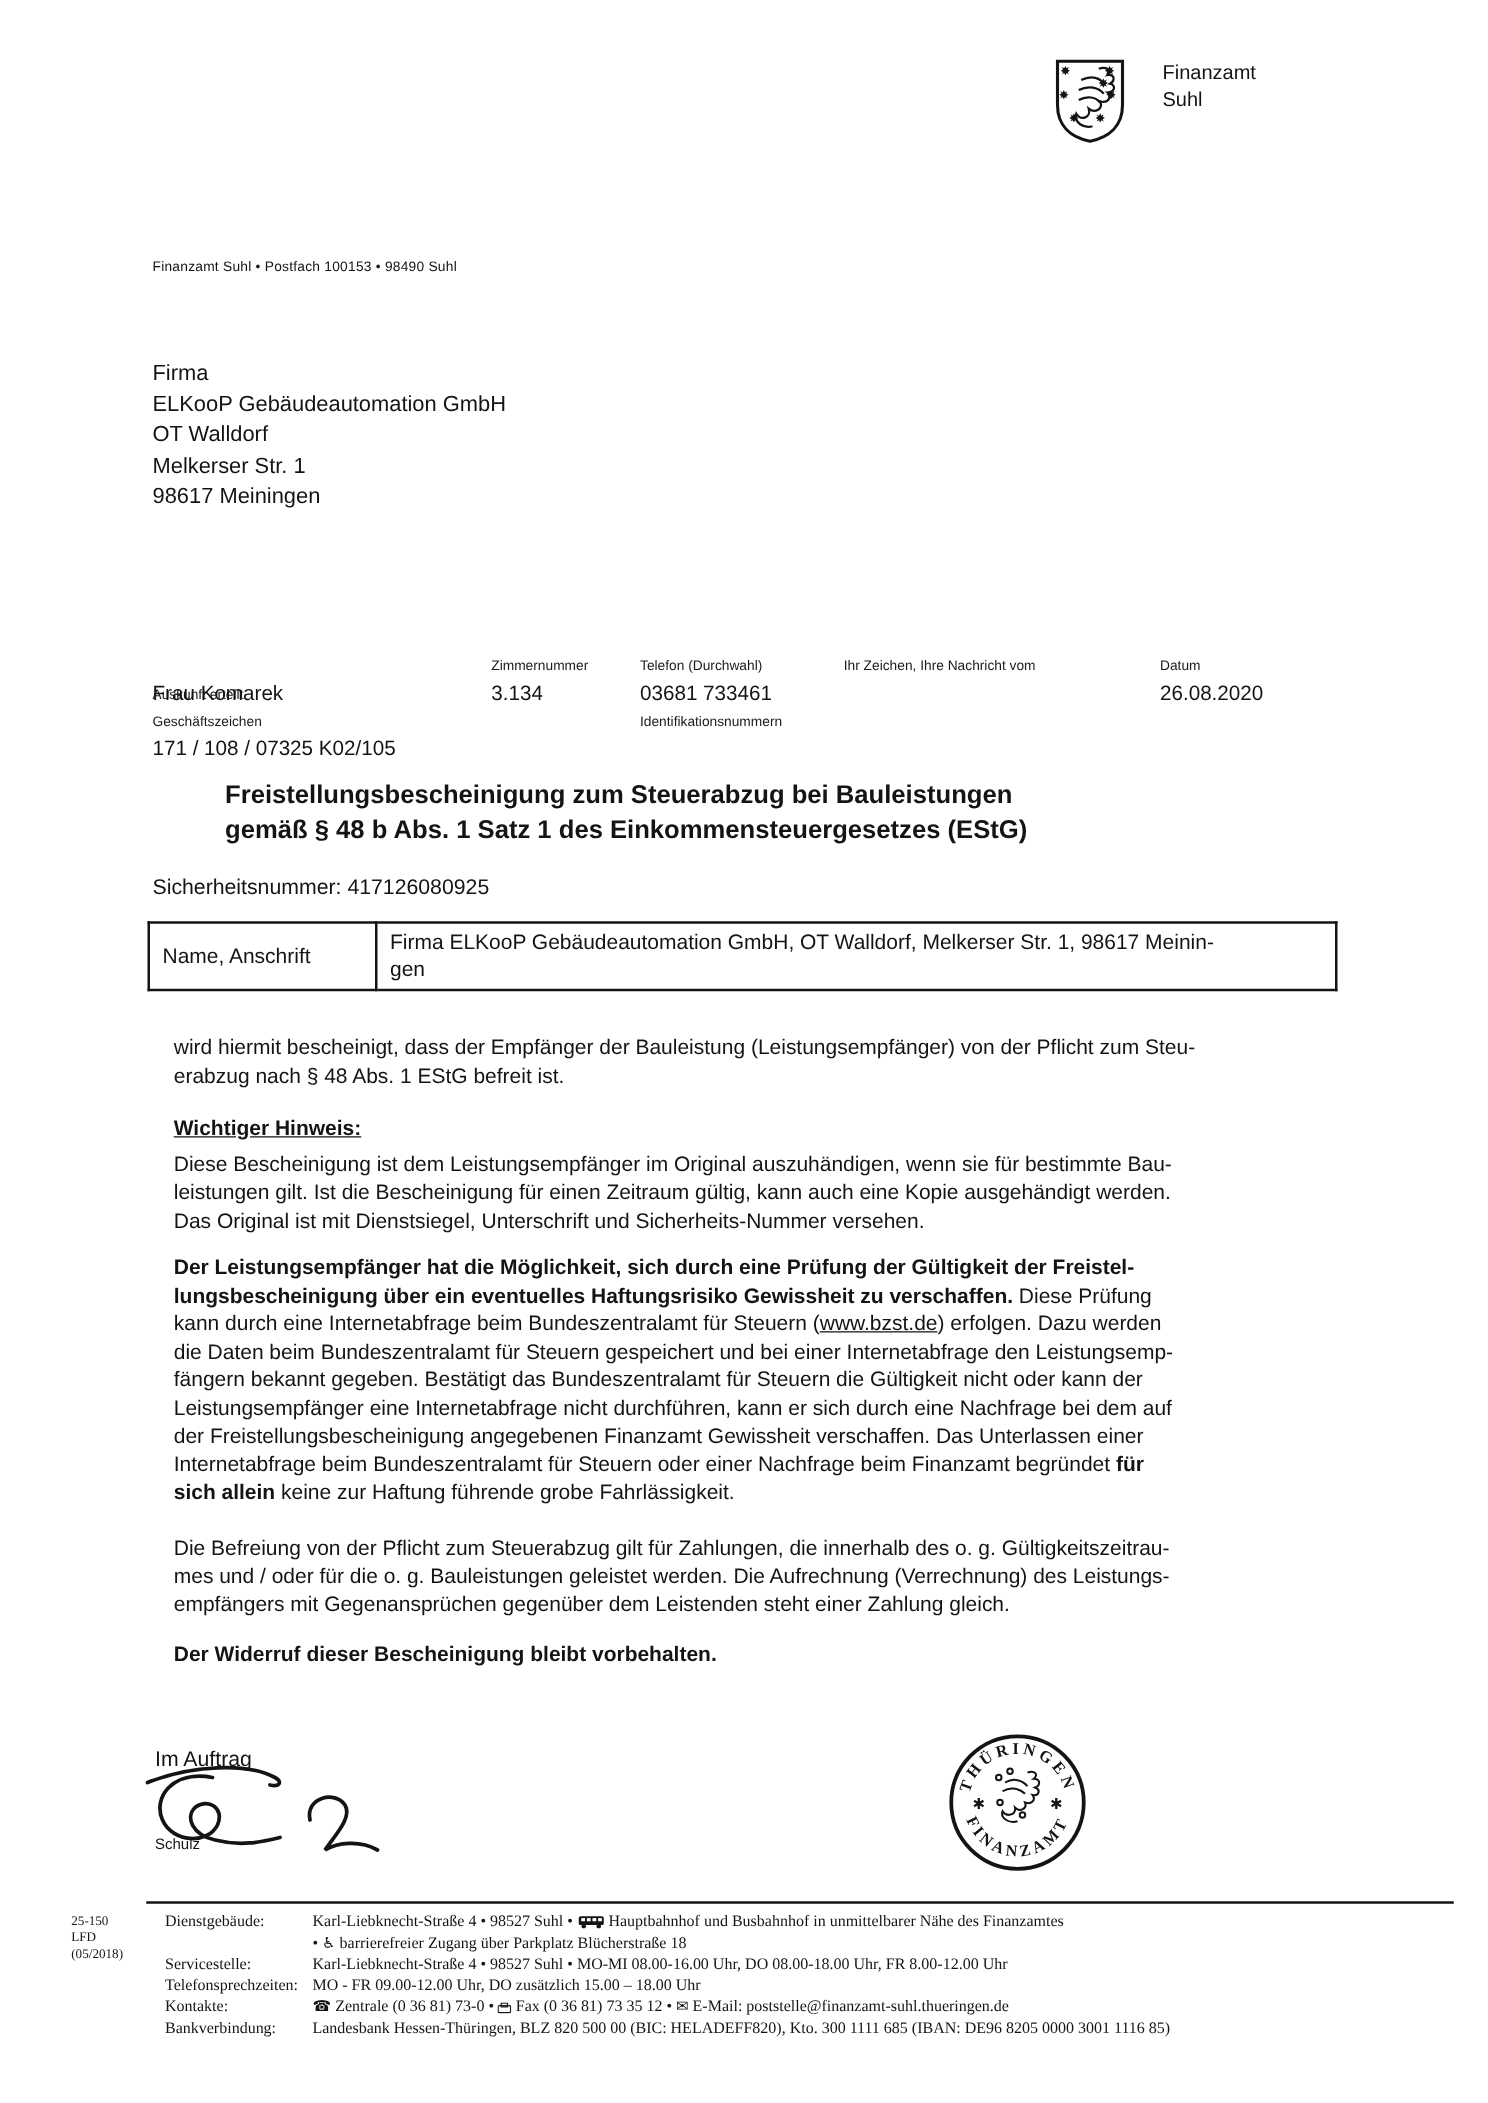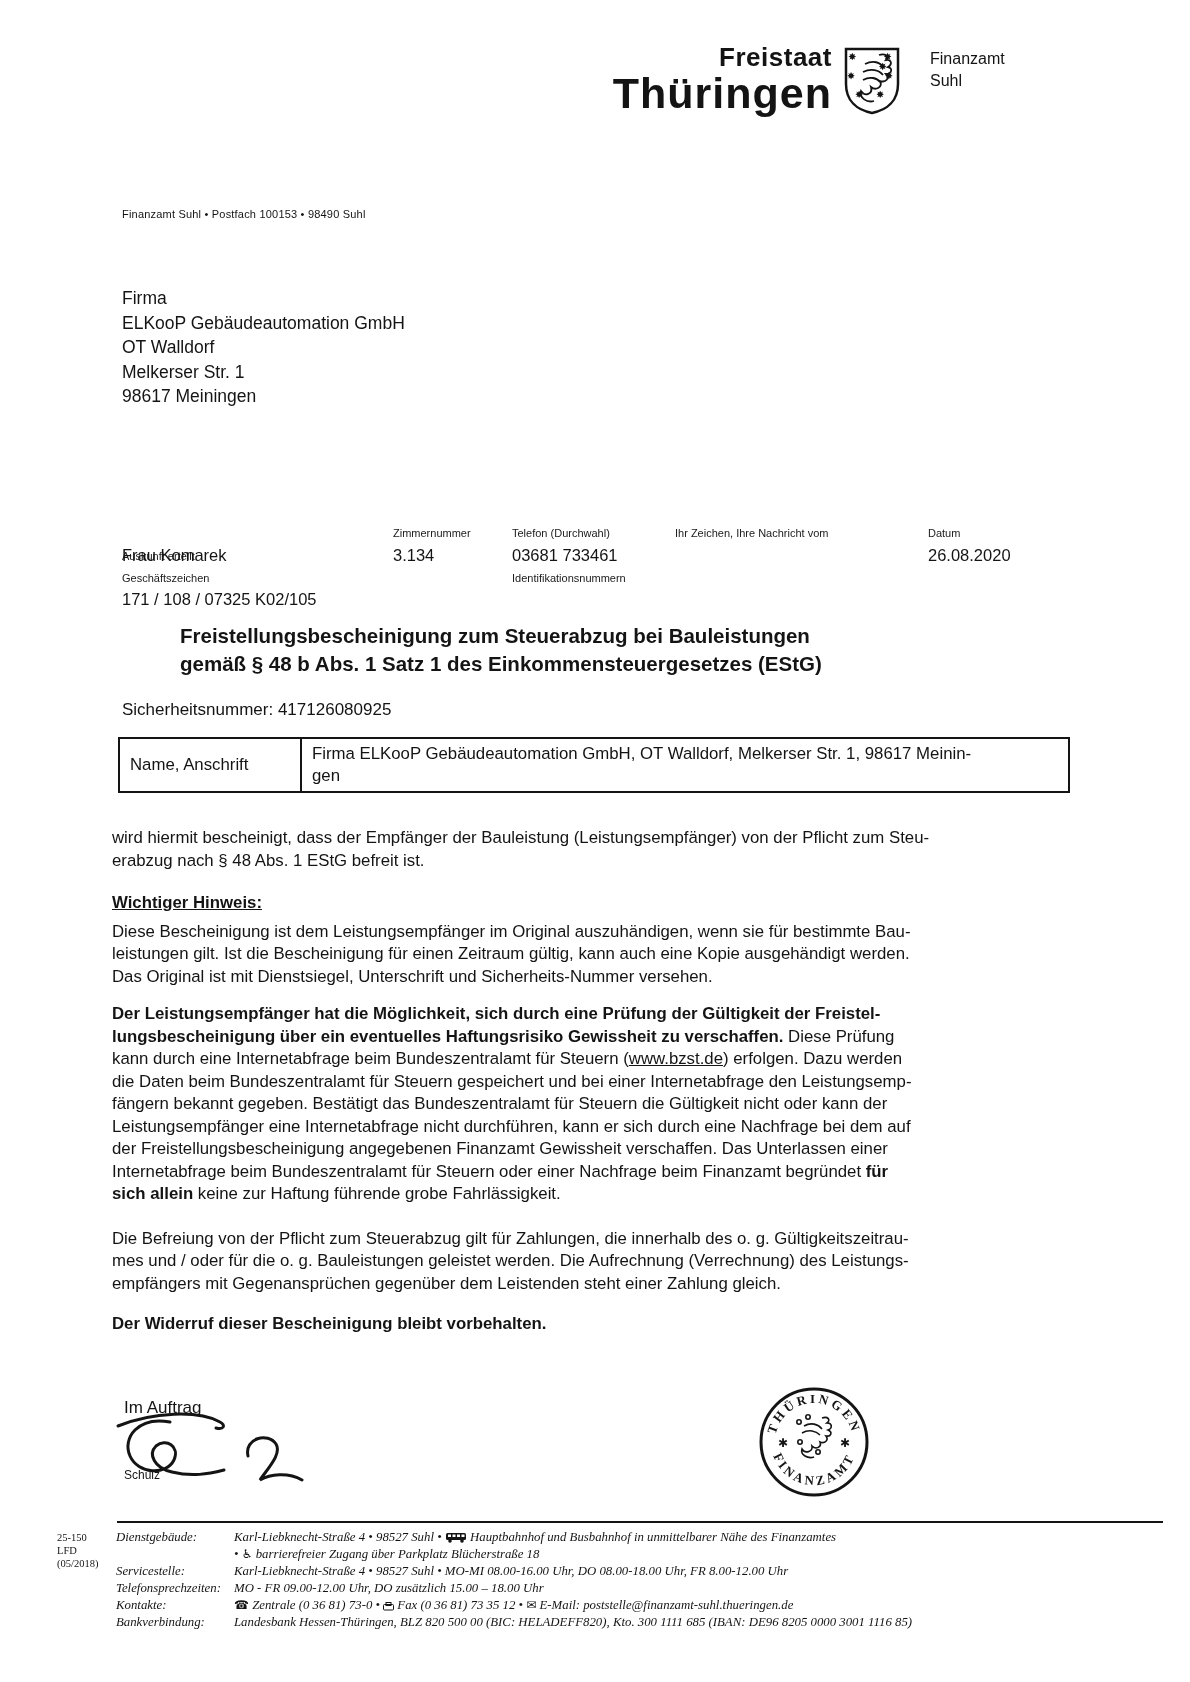--- a/index.html
+++ b/index.html
@@ -26,55 +26,51 @@
   
   .doc-title{position:absolute;top:622px;left:180px;font-size:20.5px;font-weight:bold;line-height:28px;}
   
   .secnum{position:absolute;top:700px;left:122px;font-size:17px;}
   
   .cert-table{position:absolute;top:737px;left:118px;border-collapse:collapse;width:952px;font-size:16.8px;}
   .cert-table td{border:2px solid #141414;padding:4px 10px;vertical-align:middle;line-height:22px;}
   .cert-table td.tlabel{width:160px;}
   .cert-table td.tvalue{white-space:pre-line;}
   
-  .body-text{position:absolute;top:827px;left:112px;width:985px;font-size:16.8px;line-height:22.5px;}
+  .body-text{position:absolute;top:827px;left:139px;width:985px;font-size:16.8px;line-height:22.5px;}
   .body-text p{margin:0;white-space:pre-line;}
   .p-validity{margin-top:22px !important;}
   .p-heading{margin-top:20px !important;font-weight:bold;text-decoration:underline;}
   .p-notice{margin-top:6px !important;}
   .p-check{margin-top:15px !important;}
   .p-exempt{margin-top:22px !important;}
   .p-revoke{margin-top:18px !important;font-weight:bold;}
   .bold{font-weight:bold;}
   .link-underline{text-decoration:underline;}
   
   .im-auftrag{position:absolute;top:1398px;left:124px;font-size:17px;}
   .signature-svg{position:absolute;top:1404px;left:108px;}
   .sig-name{position:absolute;top:1468px;left:124px;font-size:12px;}
   .seal-svg{position:absolute;top:1384px;left:756px;}
   .seal-text{font-family:"Liberation Serif",serif;font-size:13px;font-weight:bold;letter-spacing:3px;fill:#141414;}
   
   .footer-rule{position:absolute;top:1521px;left:117px;width:1046px;height:2px;background:#141414;}
   .form-id{position:absolute;top:1531px;left:57px;font-family:"Liberation Serif","DejaVu Serif",serif;font-size:10.5px;line-height:13px;}
-  .footer-rows{position:absolute;top:1529px;left:116px;width:1050px;font-family:"Liberation Serif","DejaVu Serif",serif;font-size:12.8px;line-height:17px;font-style:italic;}
+  .footer-rows{position:absolute;top:1529px;left:132px;width:1050px;font-family:"Liberation Serif","DejaVu Serif",serif;font-size:12.8px;line-height:17px;}
   .frow{display:flex;}
   .flabel{flex:0 0 118px;}
   .fvalue{flex:1;}
   .glyph-icon{font-family:"DejaVu Sans",sans-serif;font-size:12px;}
   .inline-svg{vertical-align:-2px;}
 </style>
 </head>
 <body>
 
 <div class="page">
 
-  <div class="logo-text">
-    <div class="logo-small">Freistaat</div>
-    <div class="logo-large">Thüringen</div>
-  </div>
 
   <svg class="shield" width="58" height="70" viewBox="0 0 58 70">
     <path d="M3,3 H55 V38 C55,55 44,64 29,67 C14,64 3,55 3,38 Z" fill="none" stroke="#141414" stroke-width="2.5"></path>
 
     <g fill="#141414">
       <path d="M12,10 l1.6,3 3,-1.6 -1.6,3 3,1.6 -3,1.6 1.6,3 -3,-1.6 -1.6,3 -1.6,-3 -3,1.6 1.6,-3 -3,-1.6 3,-1.6 -1.6,-3 3,1.6 Z" transform="scale(0.62) translate(3,1)"></path>
       <path d="M12,10 l1.6,3 3,-1.6 -1.6,3 3,1.6 -3,1.6 1.6,3 -3,-1.6 -1.6,3 -1.6,-3 -3,1.6 1.6,-3 -3,-1.6 3,-1.6 -1.6,-3 3,1.6 Z" transform="scale(0.62) translate(60,1)"></path>
       <path d="M12,10 l1.6,3 3,-1.6 -1.6,3 3,1.6 -3,1.6 1.6,3 -3,-1.6 -1.6,3 -1.6,-3 -3,1.6 1.6,-3 -3,-1.6 3,-1.6 -1.6,-3 3,1.6 Z" transform="scale(0.62) translate(1,32)"></path>
       <path d="M12,10 l1.6,3 3,-1.6 -1.6,3 3,1.6 -3,1.6 1.6,3 -3,-1.6 -1.6,3 -1.6,-3 -3,1.6 1.6,-3 -3,-1.6 3,-1.6 -1.6,-3 3,1.6 Z" transform="scale(0.62) translate(62,32)"></path>
       <path d="M12,10 l1.6,3 3,-1.6 -1.6,3 3,1.6 -3,1.6 1.6,3 -3,-1.6 -1.6,3 -1.6,-3 -3,1.6 1.6,-3 -3,-1.6 3,-1.6 -1.6,-3 3,1.6 Z" transform="scale(0.62) translate(14,62)"></path>

